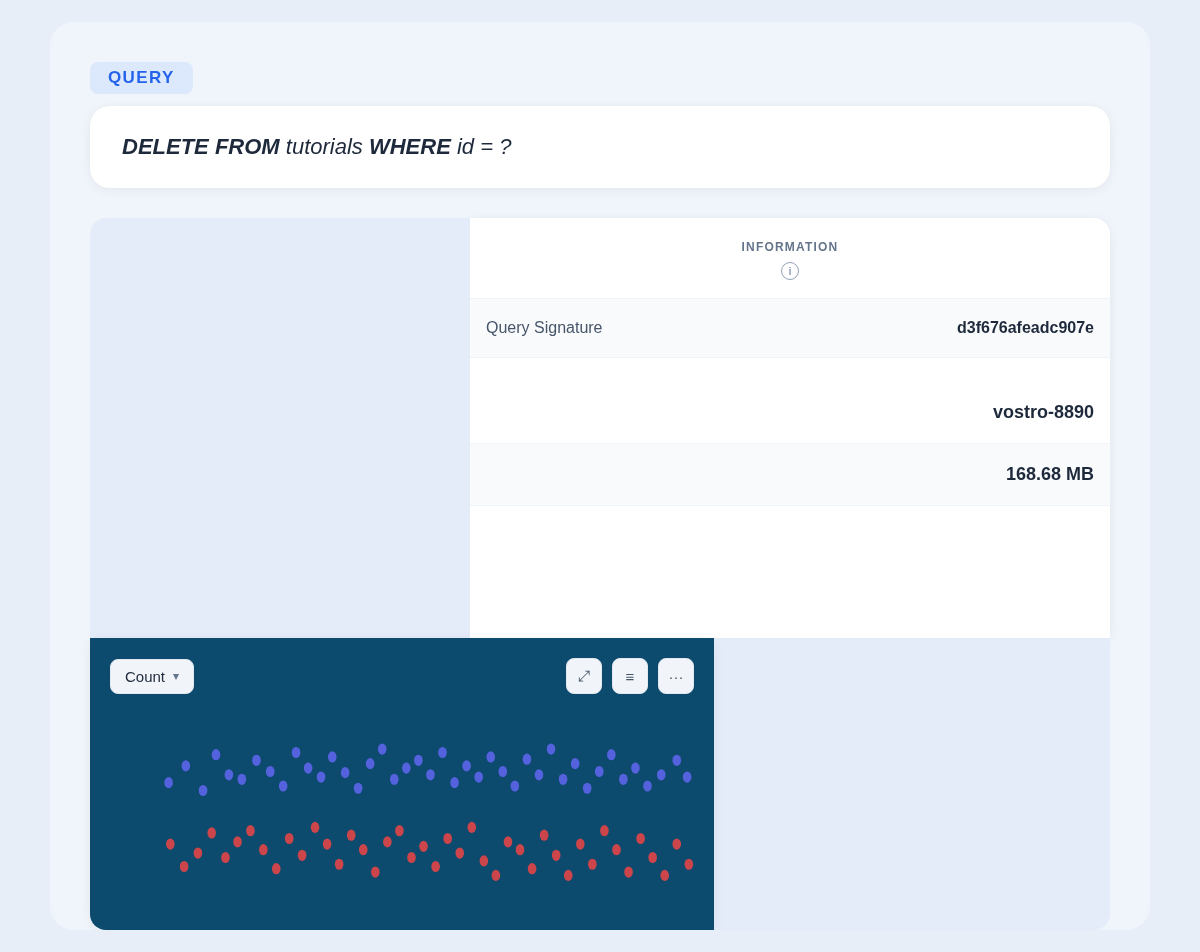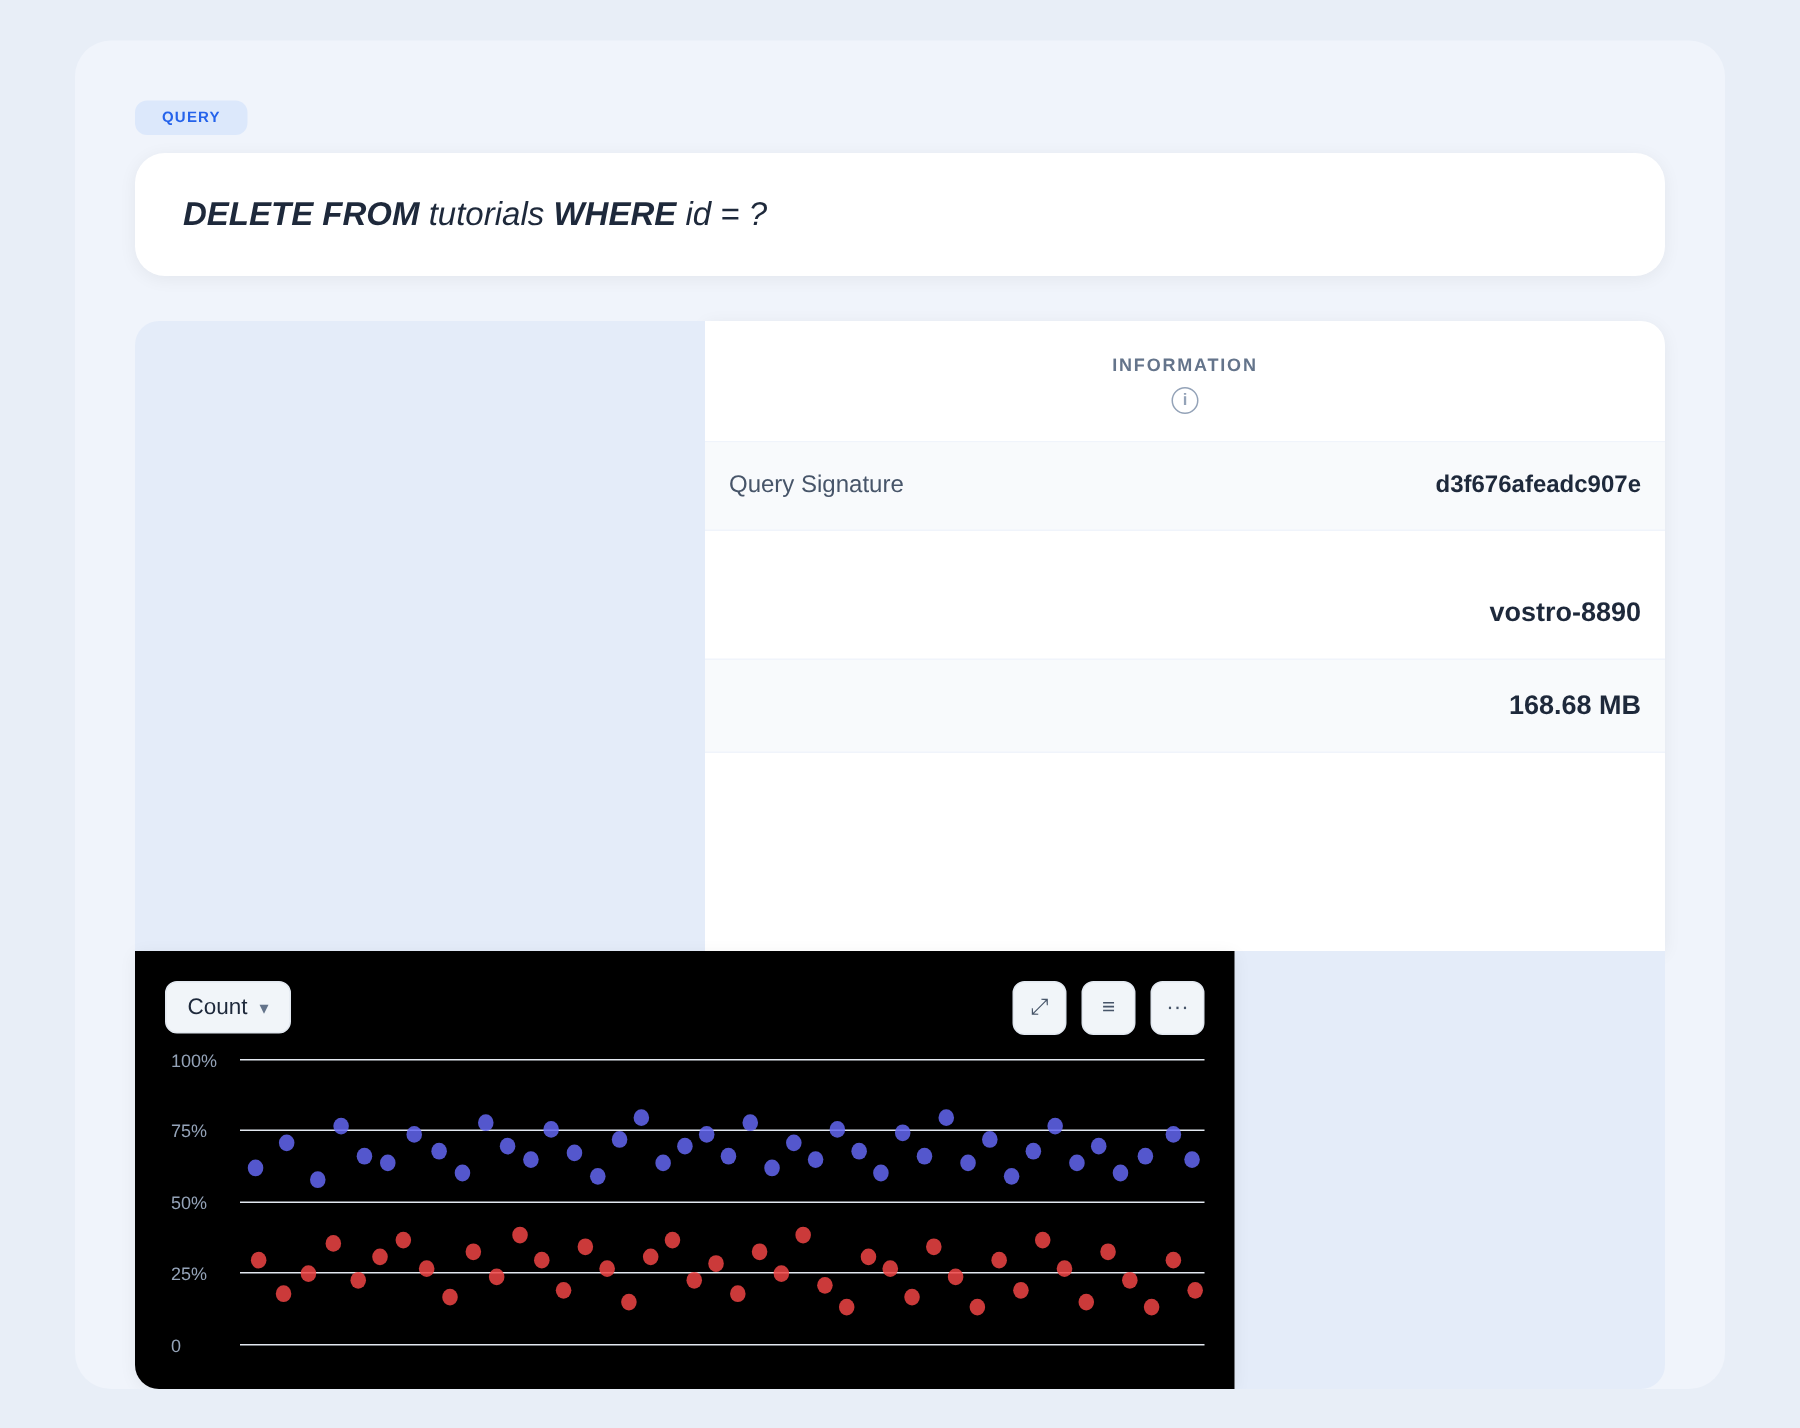--- a/index.html
+++ b/index.html
@@ -19,21 +19,21 @@
       position: relative;
       padding: 40px 40px 0 40px;
       overflow: hidden;
     }
 
     
     .query-label {
       display: inline-block;
       background: #dce8fb;
       color: #2563eb;
-      font-size: 10px;
+      font-size: 17px;
       font-weight: 700;
       letter-spacing: 0.08em;
       padding: 6px 18px;
       border-radius: 8px;
       margin-bottom: 0;
     }
     .query-card {
       background: #fff;
       border-radius: 20px;
       padding: 28px 32px;
@@ -135,22 +135,22 @@
 
     
     .bottom-row {
       display: flex;
       margin-top: 0;
       gap: 0;
     }
 
     
     .chart-panel {
-      width: 733px;
-      background: #000000;
+      width: 624px;
+      background: #0c4a6e;
       border-radius: 0 0 0 16px;
       padding: 20px 20px 0 20px;
       box-shadow: 0 2px 12px rgba(0,0,0,0.06);
       position: relative;
       min-height: 280px;
     }
     .chart-toolbar {
       display: flex;
       align-items: center;
       gap: 10px;
@@ -287,42 +287,20 @@
         <div class="toolbar-btn">
           <span>≡</span>
         </div>
         <div class="toolbar-btn">
           <span>···</span>
         </div>
       </div>
 
       <div class="chart-area">
 
-        <div class="chart-grid">
-
-          <div class="grid-line" style="top: 0%;">
-            <span class="grid-label">100%</span>
-          </div>
-
-          <div class="grid-line" style="top: 25%;">
-            <span class="grid-label">75%</span>
-          </div>
-
-          <div class="grid-line" style="top: 50%;">
-            <span class="grid-label">50%</span>
-          </div>
-
-          <div class="grid-line" style="top: 75%;">
-            <span class="grid-label">25%</span>
-          </div>
-
-          <div class="grid-line" style="top: 100%;">
-            <span class="grid-label">0</span>
-          </div>
-        </div>
 
         <svg class="chart-dots-svg" viewBox="0 0 620 170" preserveAspectRatio="none" style="position:absolute;left:50px;right:0;top:0;bottom:30px;width:calc(100% - 50px);height:calc(100% - 30px);">
 
           <circle cx="10" cy="65" r="5" fill="#6366f1" opacity="0.85"></circle>
           <circle cx="30" cy="50" r="5" fill="#6366f1" opacity="0.85"></circle>
           <circle cx="50" cy="72" r="5" fill="#6366f1" opacity="0.85"></circle>
           <circle cx="65" cy="40" r="5" fill="#6366f1" opacity="0.85"></circle>
           <circle cx="80" cy="58" r="5" fill="#6366f1" opacity="0.85"></circle>
           <circle cx="95" cy="62" r="5" fill="#6366f1" opacity="0.85"></circle>
           <circle cx="112" cy="45" r="5" fill="#6366f1" opacity="0.85"></circle>

